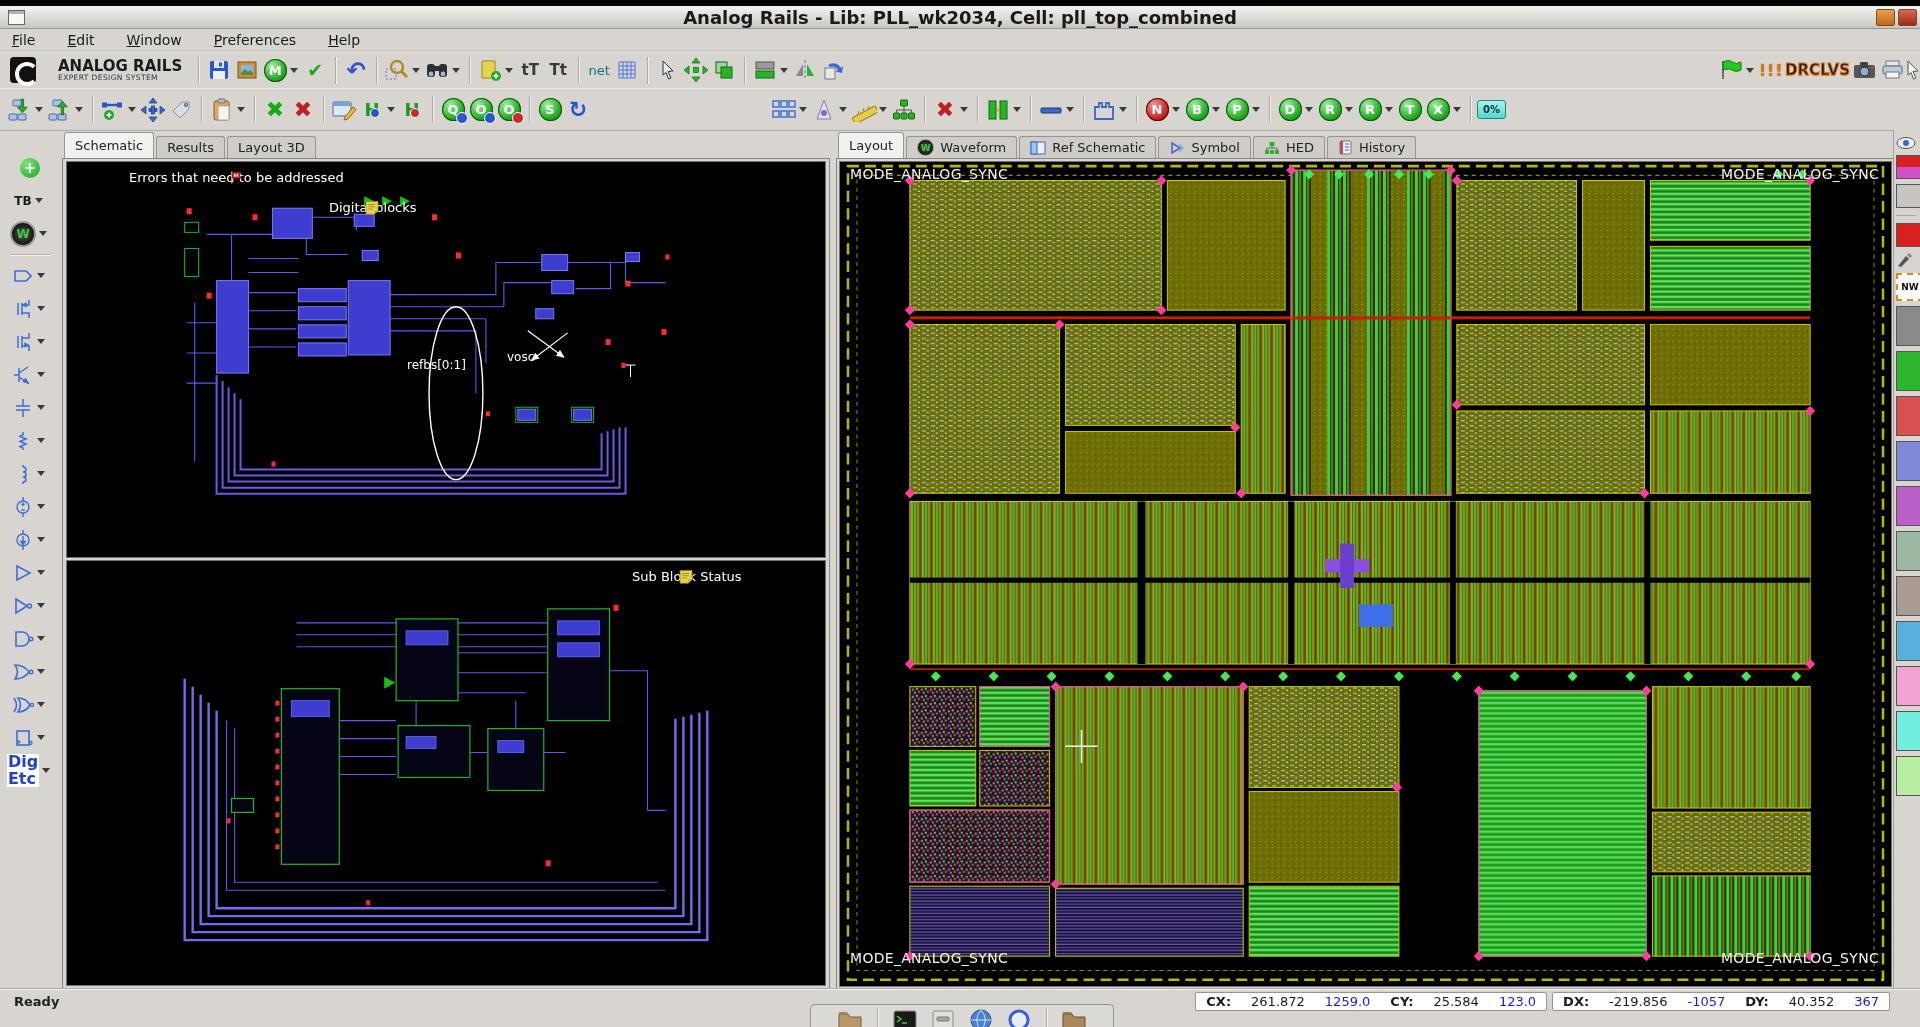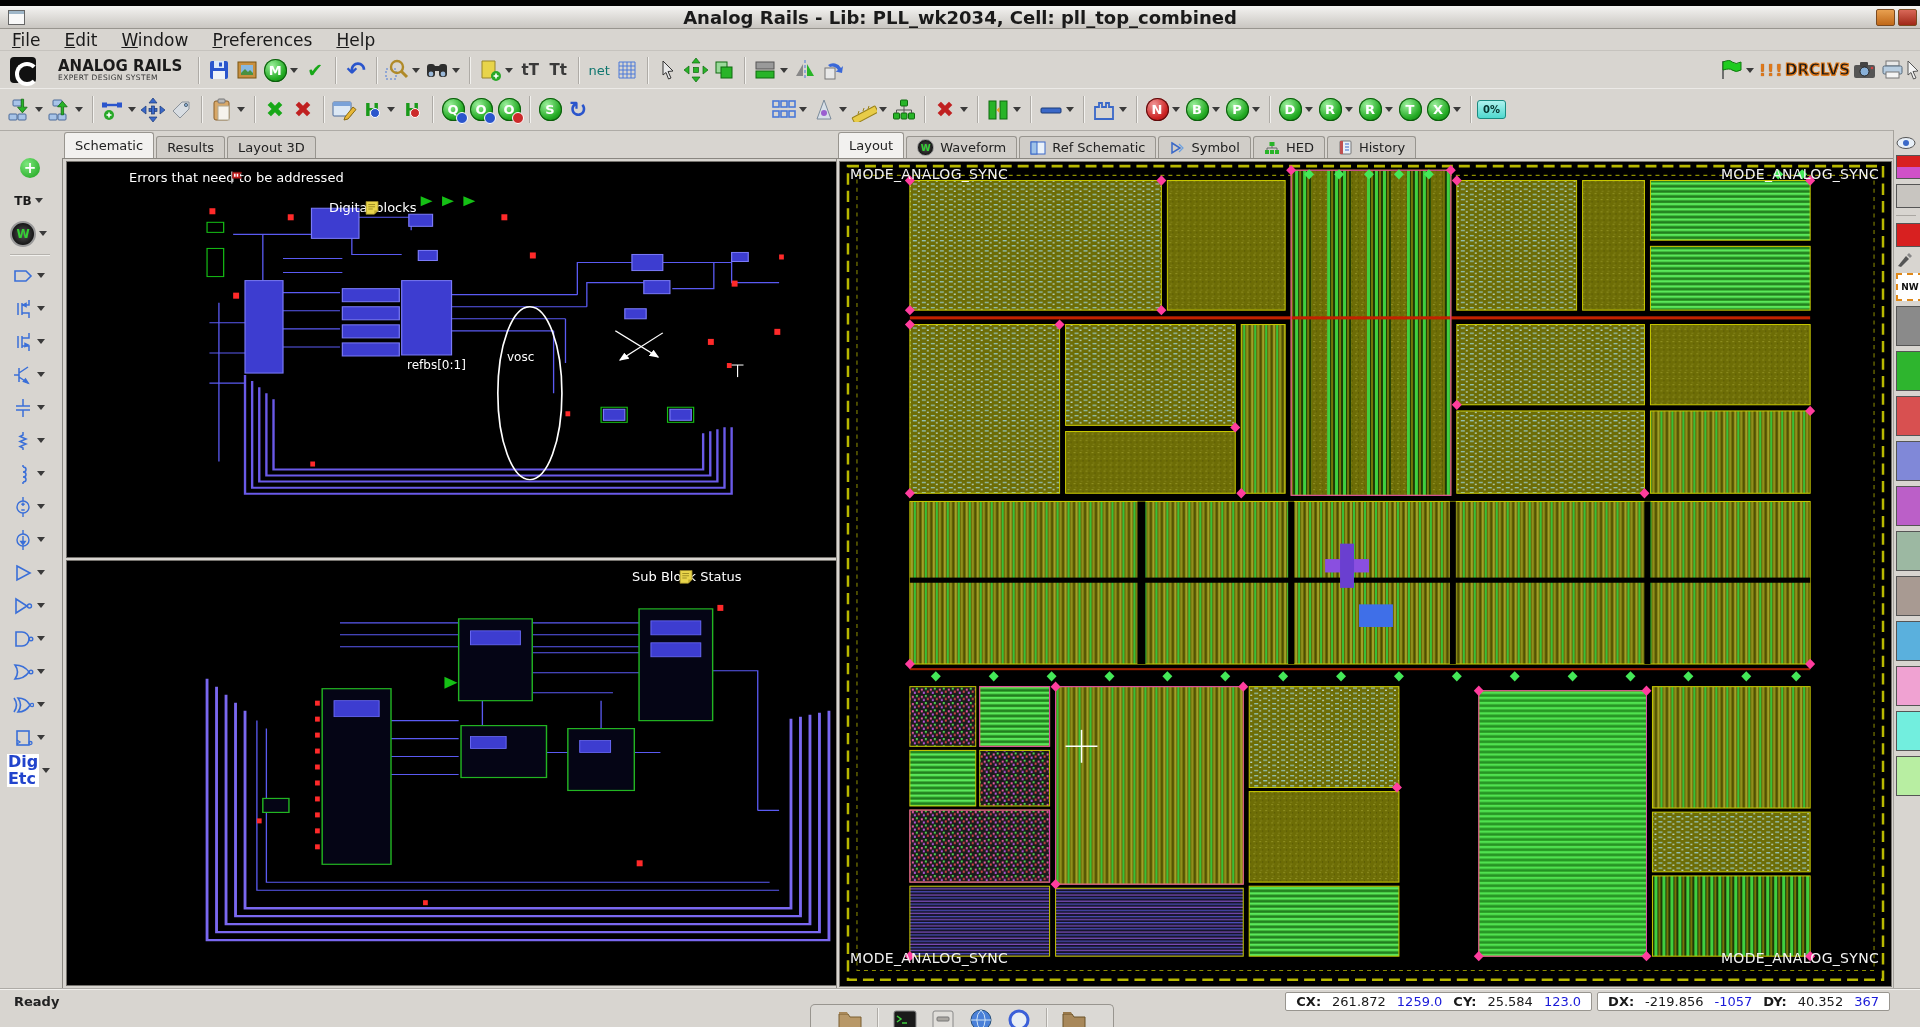--- a/index.html
+++ b/index.html
@@ -11,21 +11,21 @@
             background:linear-gradient(#f4f3f1,#c9c6c1);border-bottom:1px solid #98958f;
             display:flex;align-items:center;}
   .titletext{position:absolute;left:0;right:0;text-align:center;font-size:18px;font-weight:bold;}
   .winicon{margin-left:8px;width:15px;height:13px;background:#f8f8f8;border:1px solid #666;
            box-shadow:inset 0 3px 0 #9fb6c8;z-index:2;}
   .winbtns{margin-left:auto;display:flex;gap:3px;margin-right:3px;z-index:2;}
   .winbtn{width:17px;height:15px;border:1px solid #7a4a20;border-radius:2px;}
   .winbtn.orange{background:linear-gradient(#e8a050,#c06818);}
   .winbtn.red{background:linear-gradient(#d86858,#a02818);}
   .menubar{position:absolute;left:0;top:29px;right:0;height:21px;display:flex;align-items:center;
-           gap:0;font-size:17px;}
+           gap:8px;font-size:14px;}
   .menu-item{display:inline-block;padding:2px 12px;}
   .menu-item::first-letter{text-decoration:underline;}
   
   .toolbar{position:absolute;left:0;right:0;display:flex;align-items:center;padding-left:6px;}
   .t1{top:50px;height:38px;border-top:1px solid #c6c3be;}
   .t2{top:88px;height:41px;border-top:1px solid #eceae7;border-bottom:1px solid #aeaba6;}
   .tbtn{min-width:28px;height:30px;display:flex;align-items:center;justify-content:center;
         border-radius:3px;position:relative;}
   .sep{width:1px;height:27px;background:#aeaba6;box-shadow:1px 0 0 #f2f1ee;margin:0 6px;}
   .dd{width:0;height:0;border-left:4px solid transparent;border-right:4px solid transparent;
@@ -63,21 +63,21 @@
   .side-item{display:flex;align-items:center;gap:2px;height:31px;}
   .side-sep{width:40px;height:1px;background:#b5b2ad;box-shadow:0 1px 0 #f2f1ee;margin:3px 0;}
   .tbtxt{font-size:12px;font-weight:bold;}
   .digetc{font-size:16px;font-weight:bold;color:#2244cc;line-height:1.05;text-align:left;background:#fff;padding:0 1px;}
   .wcircle{width:22px;height:22px;border-radius:50%;background:radial-gradient(#555,#161616 70%);
            border:2px solid #999;display:flex;align-items:center;justify-content:center;
            color:#35d035;font-weight:bold;font-size:12px;}
   .pluscircle{width:20px;height:20px;border-radius:50%;background:radial-gradient(circle at 35% 30%,#7de87d,#18a018);
               color:#fff;font-weight:bold;font-size:15px;display:flex;align-items:center;justify-content:center;}
   .panel{position:absolute;top:132px;bottom:37px;}
-  .lpanel{left:62px;width:912px;}
+  .lpanel{left:62px;width:768px;}
   .rpanel{left:836px;width:1059px;}
   .tabs{display:flex;align-items:flex-end;height:26px;gap:2px;padding-left:2px;}
   .tab{background:#d0cdc8;border:1px solid #98958f;border-bottom:none;border-radius:3px 3px 0 0;
        font-size:13px;display:flex;align-items:center;gap:6px;padding:0 10px;height:21px;color:#222;}
   .tab.active{background:#f2f1ef;height:25px;z-index:3;position:relative;}
   .canvas-wrap{position:absolute;left:0;right:0;top:26px;bottom:0;background:#d8d5d0;
                border:1px solid #8a8781;}
   .can{position:absolute;background:#000;border:1px solid #76736e;overflow:hidden;}
   .can.top{left:3px;right:3px;top:2px;height:395px;}
   .can.bot{left:3px;right:3px;top:401px;bottom:3px;}
@@ -94,21 +94,21 @@
   .sw.sel{background:#fff;border:2px dashed #e08818;width:24px;height:24px;font-size:9px;font-weight:bold;
           display:flex;align-items:center;justify-content:center;color:#111;}
   .sw.small{height:22px;}
   .pal-sep{width:20px;height:1px;background:#aaa7a2;flex:none;margin:2px 0;}
   
   .statusbar{position:absolute;left:0;right:0;bottom:14px;height:23px;background:#d8d5d0;
              border-top:1px solid #f2f1ee;box-shadow:0 -1px 0 #aeaba6;display:flex;align-items:center;
              font-size:13px;}
   .ready{margin-left:14px;font-weight:bold;color:#222;}
   .coordbox{background:#fff;border:1px solid #98958f;border-radius:2px;padding:1px 10px;display:flex;
-            gap:11px;align-items:center;white-space:nowrap;}
+            gap:20px;align-items:center;white-space:nowrap;}
   .coords{margin-left:auto;display:flex;gap:5px;margin-right:30px;}
   .clab{font-weight:bold;} .calt{color:#1a1ad8;}
   .bottomedge{position:absolute;left:0;right:0;bottom:0;height:14px;background:#d8d5d0;}
   .dock{position:absolute;left:810px;bottom:0;width:302px;height:19px;background:#dbd9d5;
         border:1px solid #98958f;border-bottom:none;border-radius:5px 5px 0 0;display:flex;
         align-items:flex-start;justify-content:center;gap:12px;padding-top:3px;overflow:hidden;}
   .dock .sep{height:22px;margin:0 2px;}
 </style>
 </head>
 <body>

